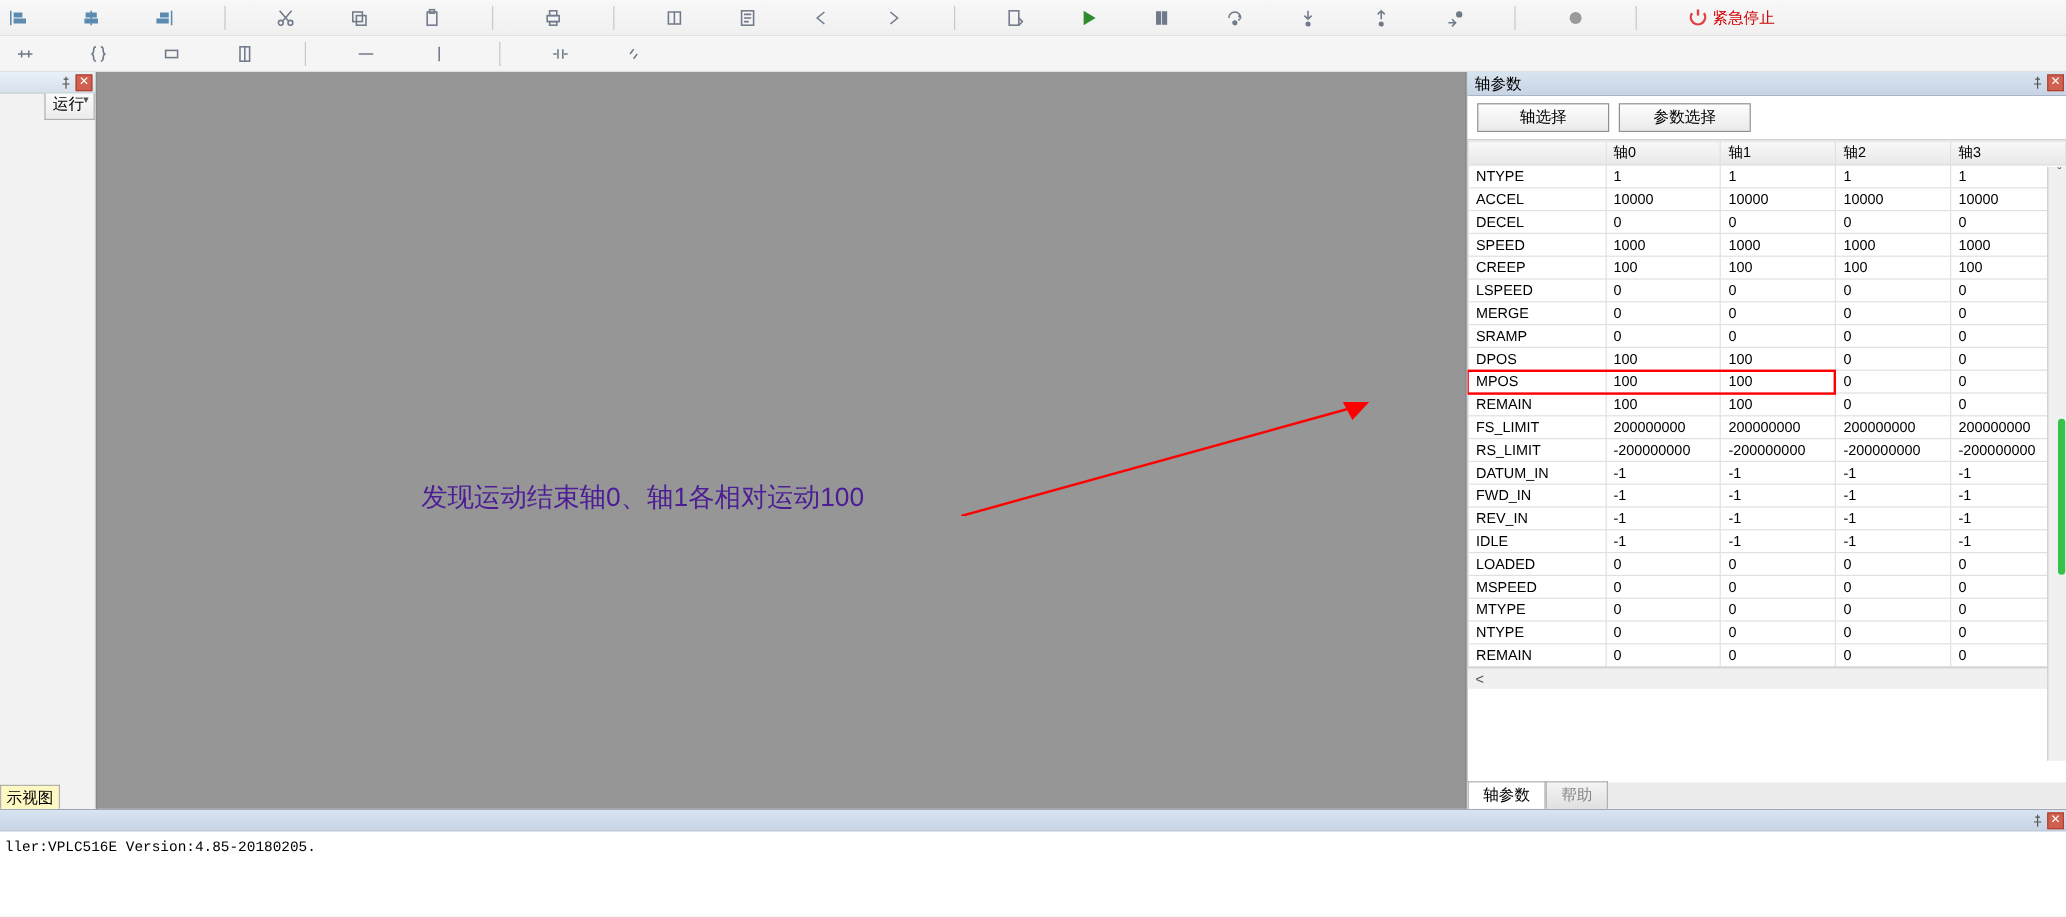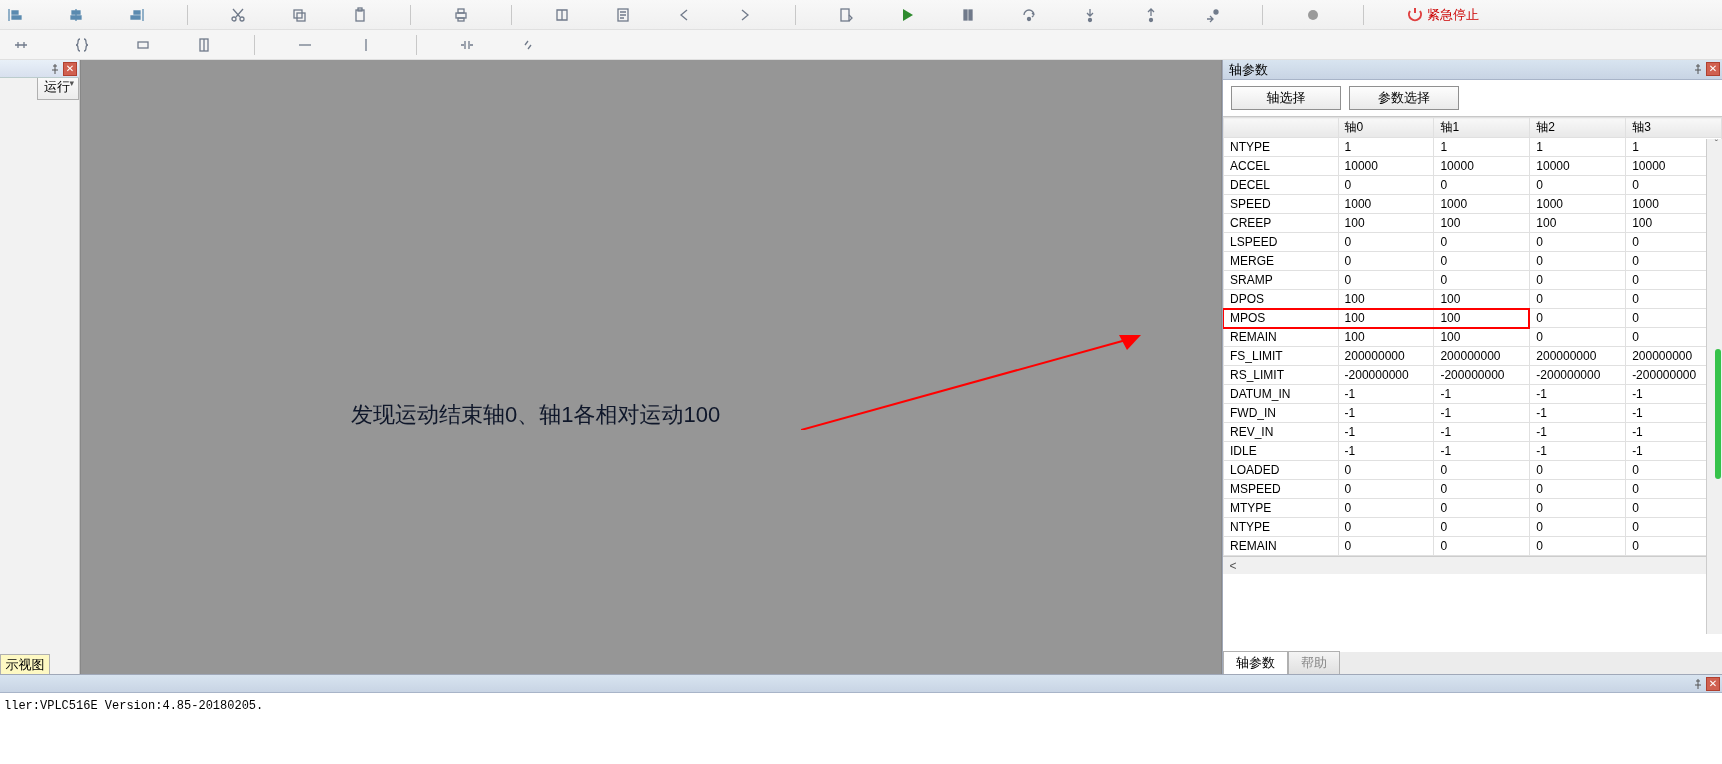--- a/index.html
+++ b/index.html
@@ -104,21 +104,21 @@
 .center {
   flex: 1;
   background: #969696;
   position: relative;
   border-left: 1px solid #888;
   border-right: 1px solid #888;
 }
 .annotation-text {
   position: absolute;
   left: 270px; top: 340px;
-  color: #0f172a;
+  color: #4c1d95;
   font-size: 22px;
   font-family: "Microsoft YaHei", SimSun, sans-serif;
 }
 .annotation-arrow {
   position: absolute;
   left: 720px; top: 270px;
   width: 340px; height: 100px;
   pointer-events: none;
 }
 .annotation-arrow line { stroke: #ff0000; stroke-width: 2; }

